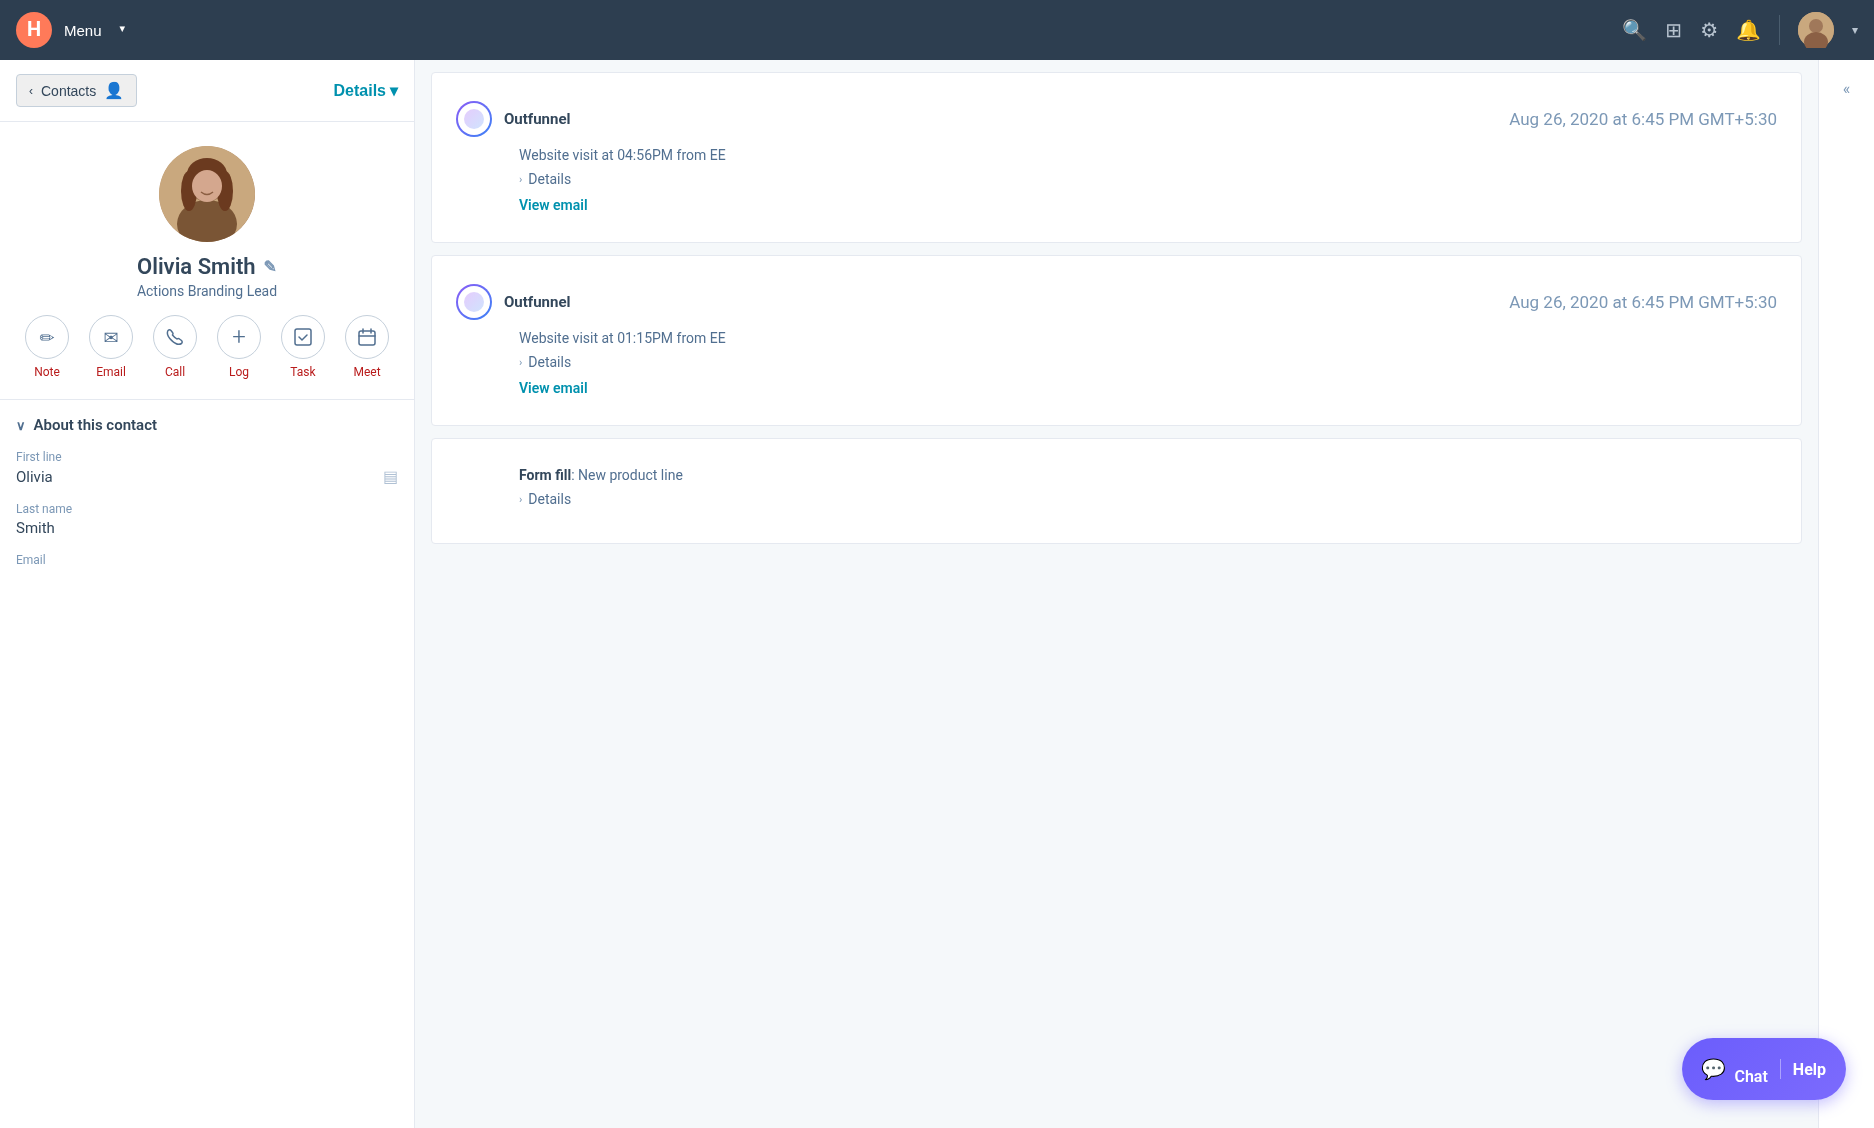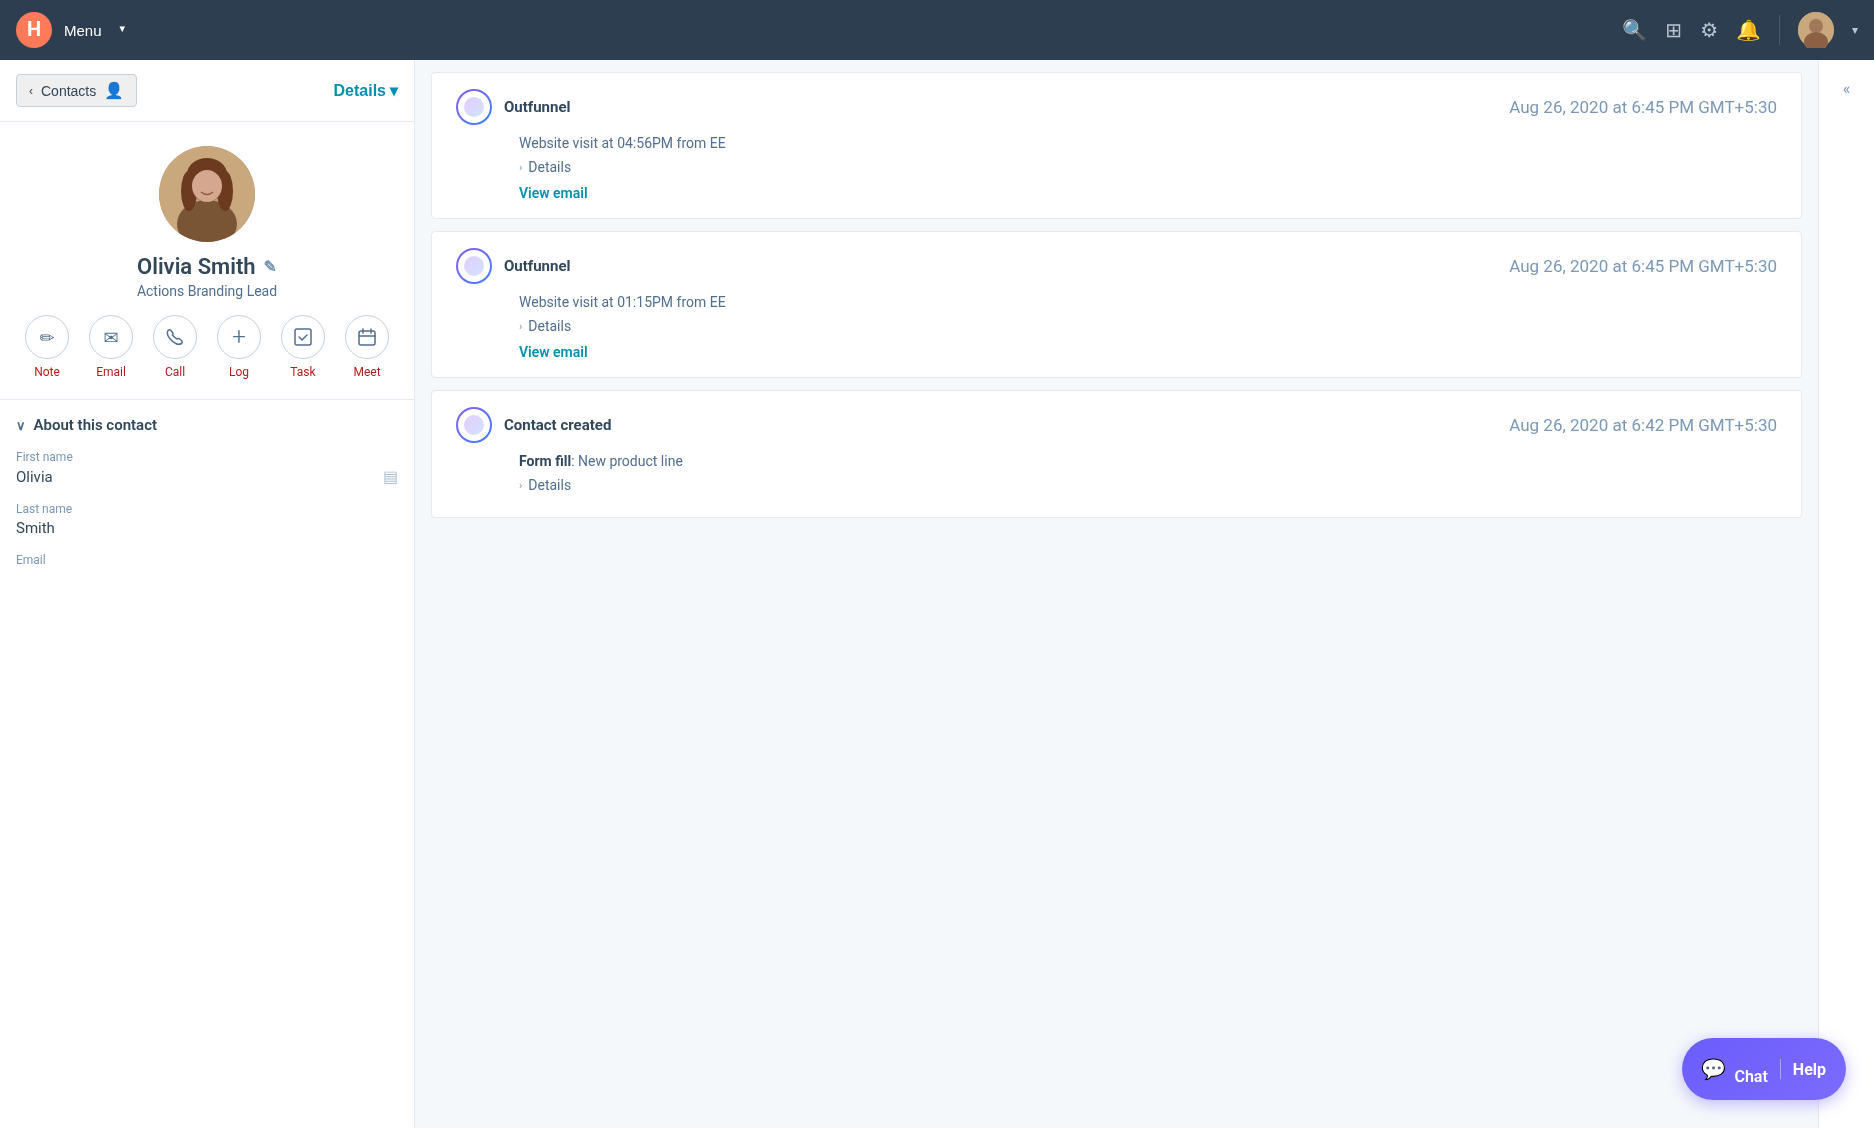--- a/index.html
+++ b/index.html
@@ -157,21 +157,21 @@
       background: #f5f8fa;
     }
 
     
     .timeline-card {
       background: #fff;
       border-radius: 4px;
       border: 1px solid #e5e9f0;
       margin-bottom: 12px;
       margin-top: 12px;
-      padding: 16px 24px;
+      padding: 28px 24px;
     }
     .card-header {
       display: flex;
       align-items: center;
       justify-content: space-between;
       margin-bottom: 10px;
     }
     .card-header-left { display: flex; align-items: center; gap: 12px; }
     .outfunnel-icon {
       width: 36px; height: 36px;
@@ -360,21 +360,21 @@
       </div>
     </div>
 
     <div class="about-section">
       <div class="about-header">
         <span class="about-chevron">∨</span>
         <span>About this contact</span>
       </div>
 
       <div class="field-group">
-        <div class="field-label">First name</div>
+        <div class="field-label">First line</div>
         <div class="field-value">
           <span>Olivia</span>
           <span class="field-icon">▤</span>
         </div>
       </div>
 
       <div class="field-group">
         <div class="field-label">Last name</div>
         <div class="field-value">
           <span>Smith</span>
@@ -426,29 +426,20 @@
         <div class="card-description">Website visit at 01:15PM from EE</div>
         <div class="details-toggle">
           <span class="details-chevron">›</span>
           <span>Details</span>
         </div>
         <a class="view-email-link">View email</a>
       </div>
     </div>
 
     <div class="timeline-card">
-      <div class="card-header">
-        <div class="card-header-left">
-          <div class="outfunnel-icon">
-            <div class="outfunnel-icon-inner"></div>
-          </div>
-          <span class="card-title">Contact created</span>
-        </div>
-        <span class="card-time">Aug 26, 2020 at 6:42 PM GMT+5:30</span>
-      </div>
       <div class="card-body">
         <div class="form-fill">
           <strong>Form fill</strong><span>: </span><span>New product line</span>
         </div>
         <div class="details-toggle">
           <span class="details-chevron">›</span>
           <span>Details</span>
         </div>
       </div>
     </div>

